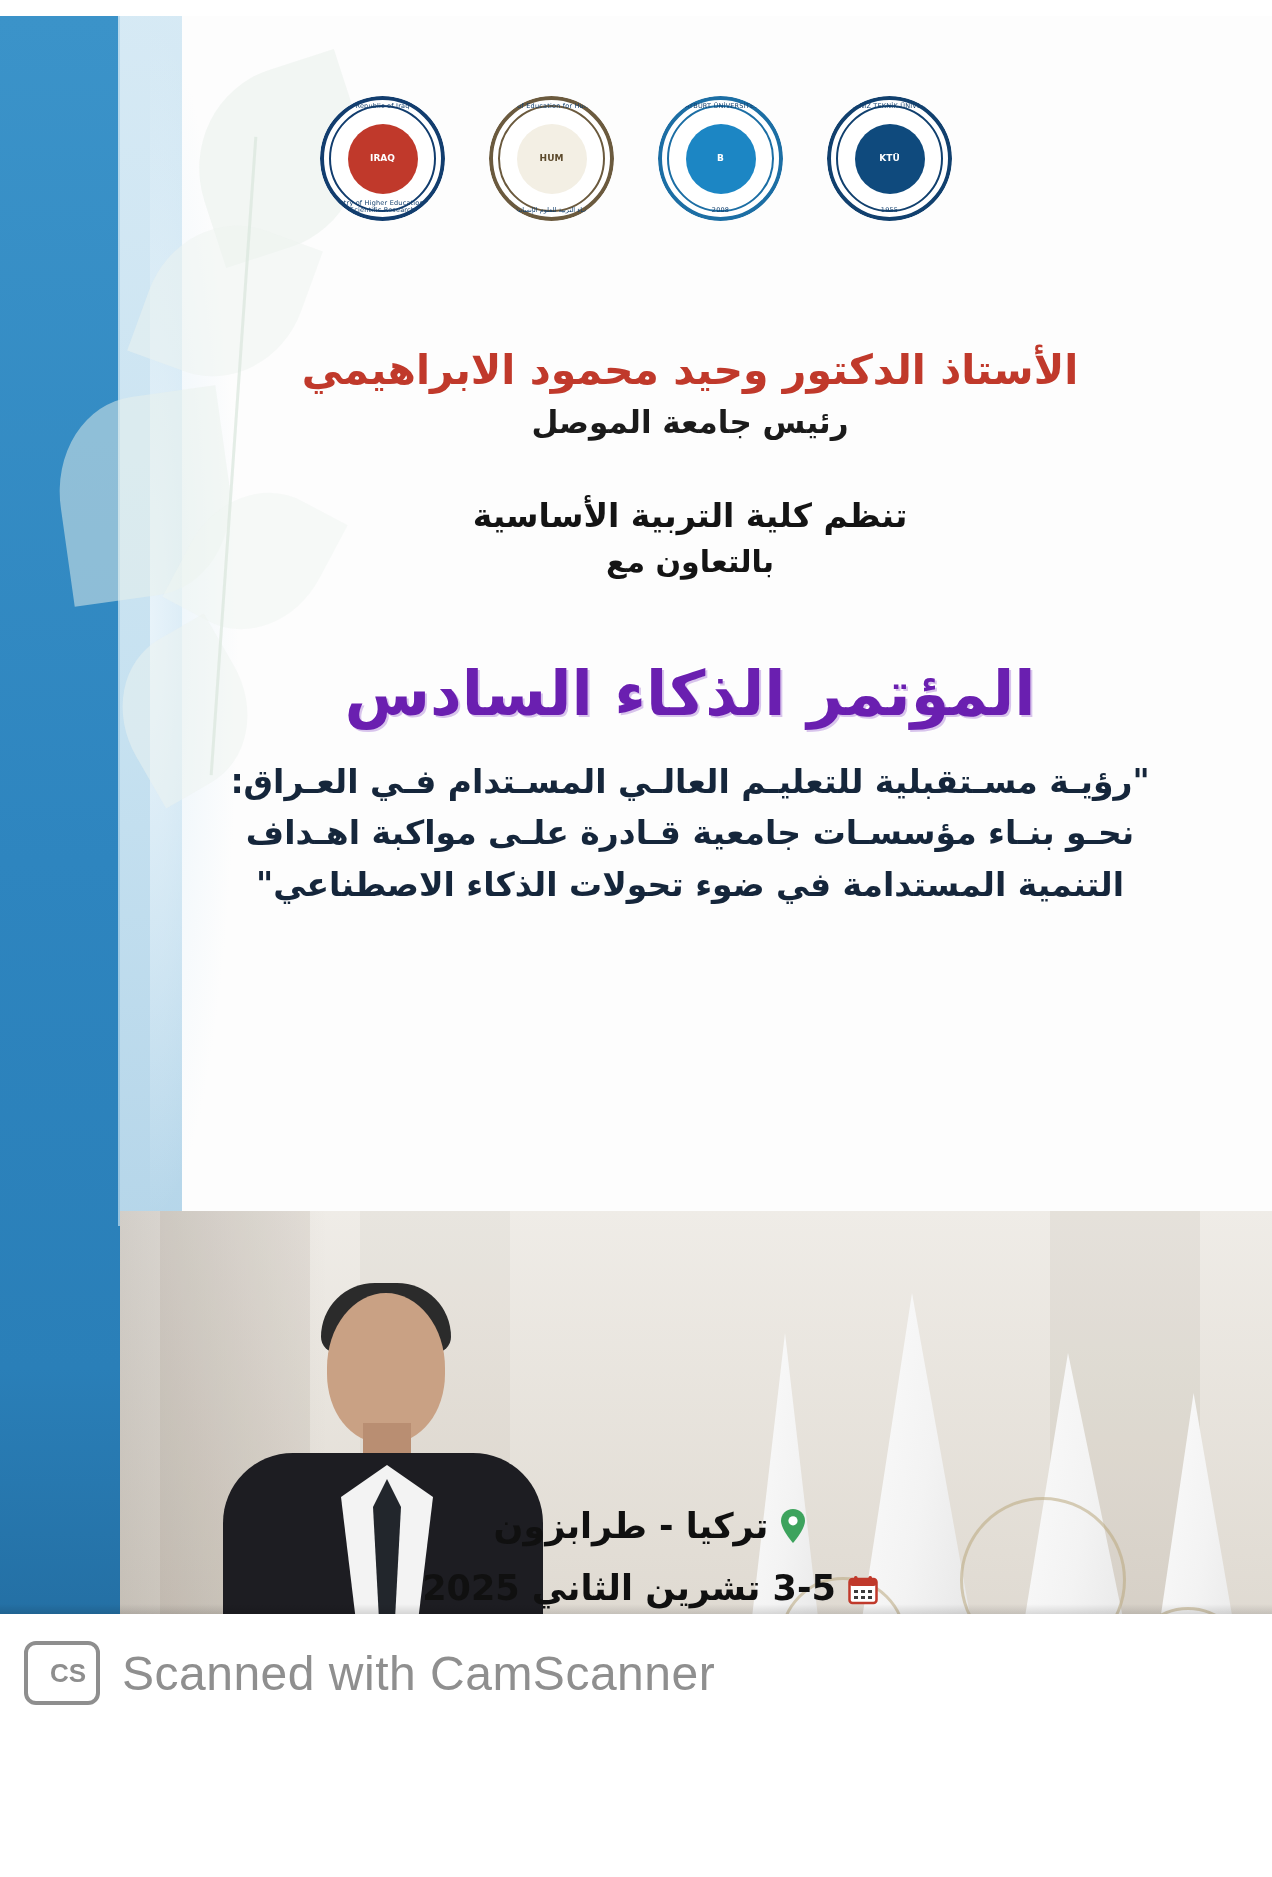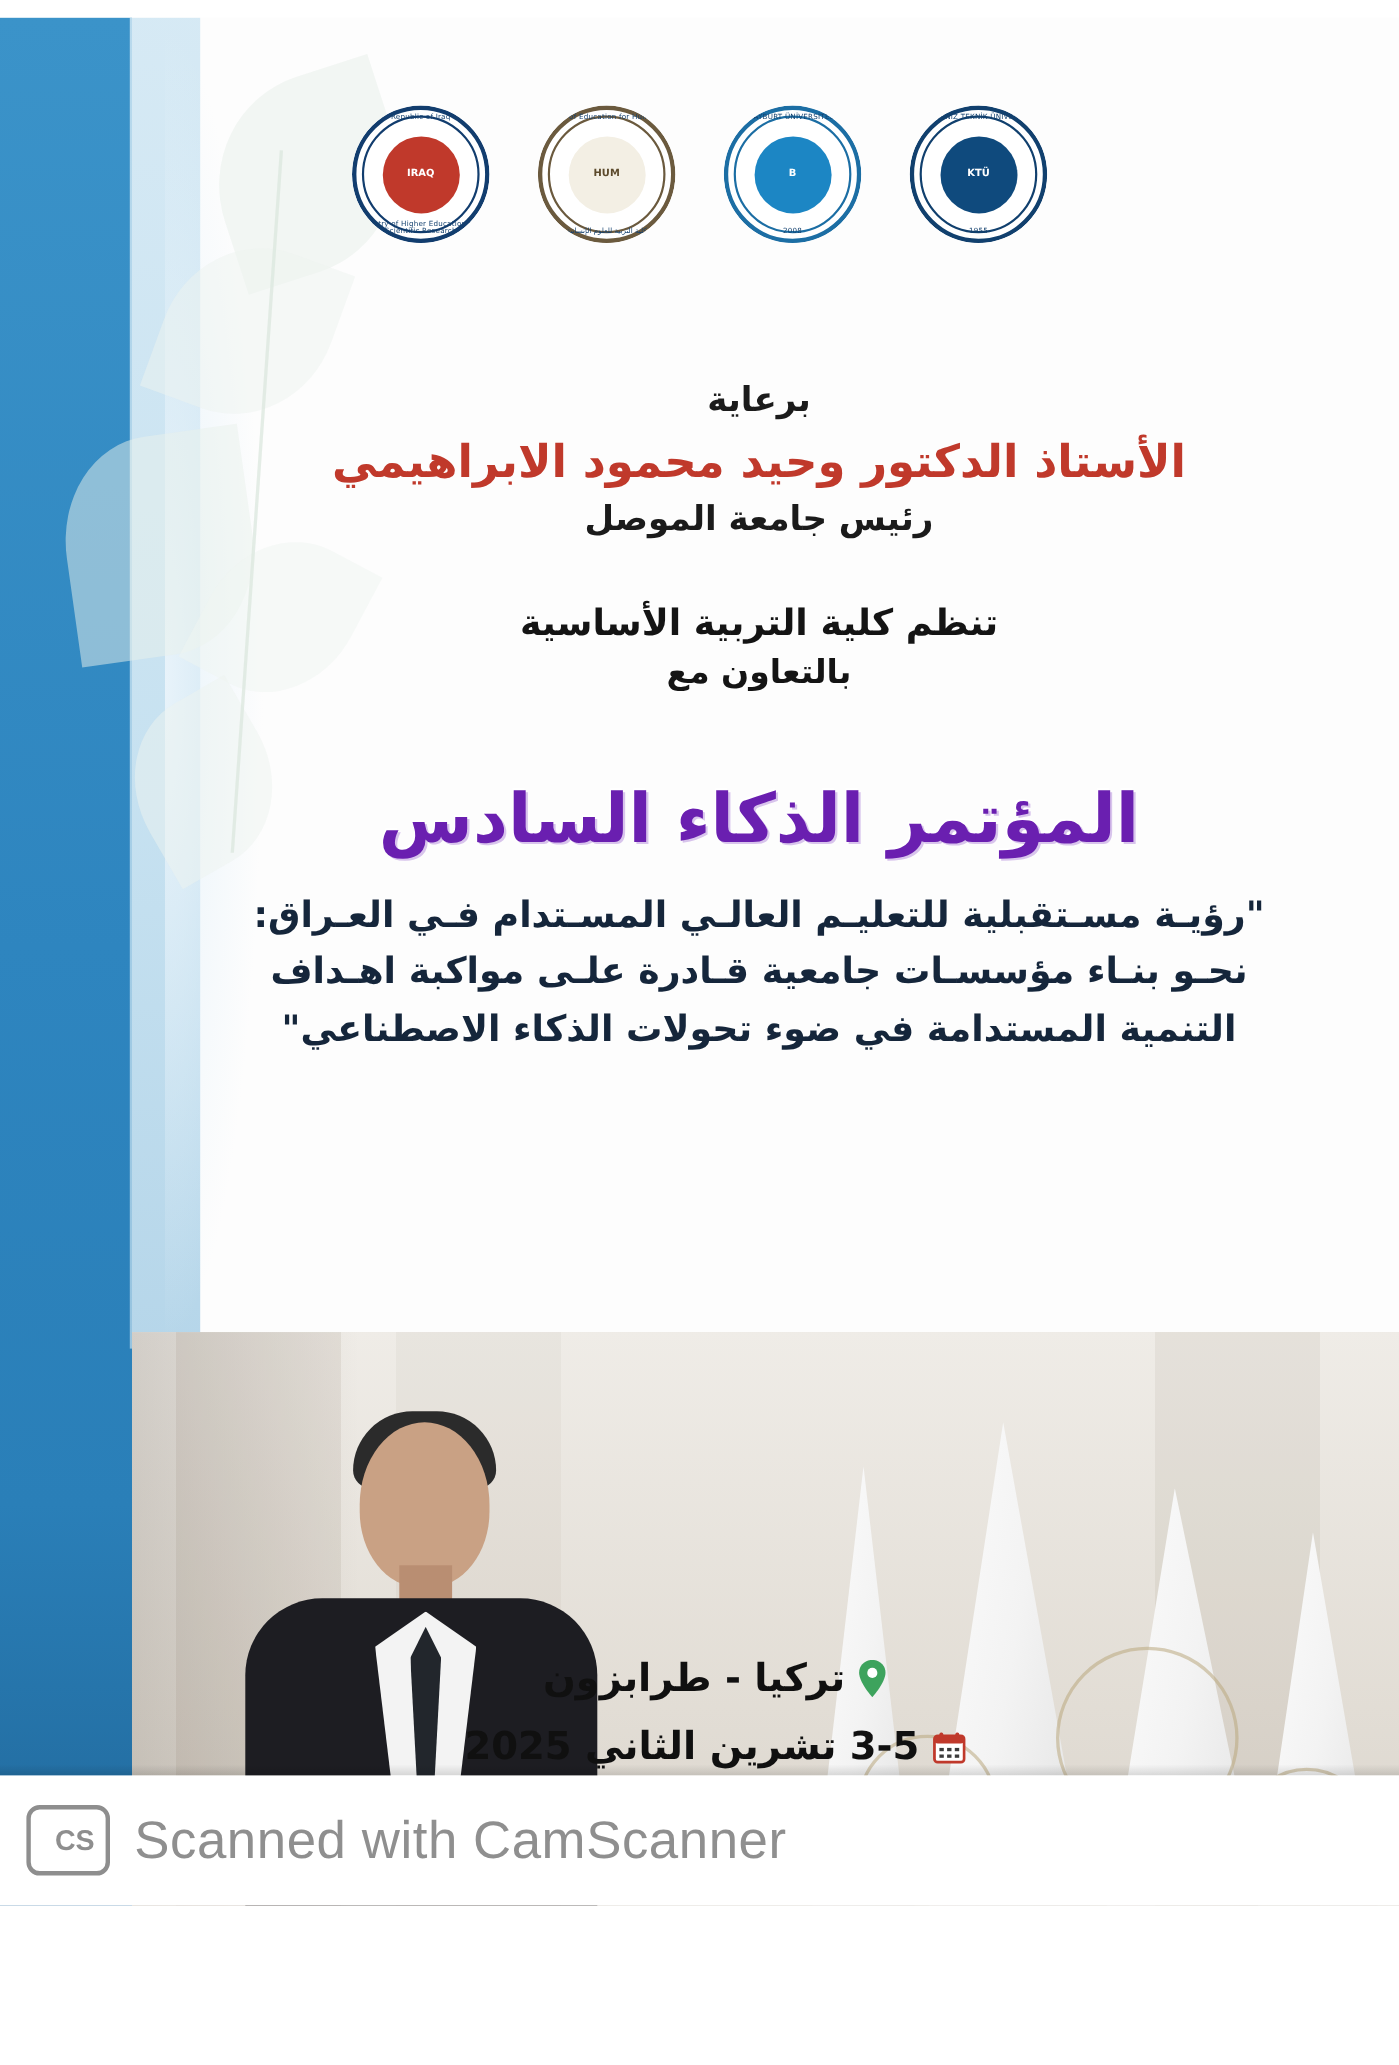--- a/index.html
+++ b/index.html
@@ -261,21 +261,21 @@
       <div class="logo-caption cap-bottom">Ministry of Higher Education and Scientific Research</div>
     </div>
 
 
 
     <div class="logo l4">
       <div class="ring"></div>
         <div class="ring2"></div>
       <div class="logo-caption cap-top">College of Education for Humanities</div>
       <div class="logo-core">HUM</div>
-      <div class="logo-caption cap-bottom">كلية التربية للعلوم الإنسانية</div>
+      <div class="logo-caption cap-bottom">بنـاء التربية للعلوم الإنسانية</div>
     </div>
 
     <div class="logo l5">
       <div class="ring"></div>
         <div class="ring2"></div>
       <div class="logo-caption cap-top">BAYBURT ÜNİVERSİTESİ</div>
       <div class="logo-core">B</div>
       <div class="logo-caption cap-bottom">2008</div>
     </div>
 
@@ -283,21 +283,20 @@
       <div class="ring"></div>
         <div class="ring2"></div>
       <div class="logo-caption cap-top">KARADENİZ TEKNİK ÜNİVERSİTESİ</div>
       <div class="logo-core">KTÜ</div>
       <div class="logo-caption cap-bottom">1955</div>
     </div>
 
   </div>
 
   <div class="content">
-    <div class="under-patronage">برعاية</div>
     <div class="patron-name">الأستاذ الدكتور وحيد محمود الابراهيمي</div>
     <div class="patron-title">رئيس جامعة الموصل</div>
 
     <div class="organizer-line">تنظم كلية التربية الأساسية</div>
     <div class="organizer-line small">بالتعاون مع</div>
 
     <div class="conf-title">المؤتمر الذكاء السادس</div>
     <div class="conf-slogan">"رؤيـة مسـتقبلية للتعليـم العالـي المسـتدام فـي العـراق: نحـو بنـاء مؤسسـات جامعية قـادرة علـى مواكبة اهـداف التنمية المستدامة في ضوء تحولات الذكاء الاصطناعي"</div>
   </div>
 

